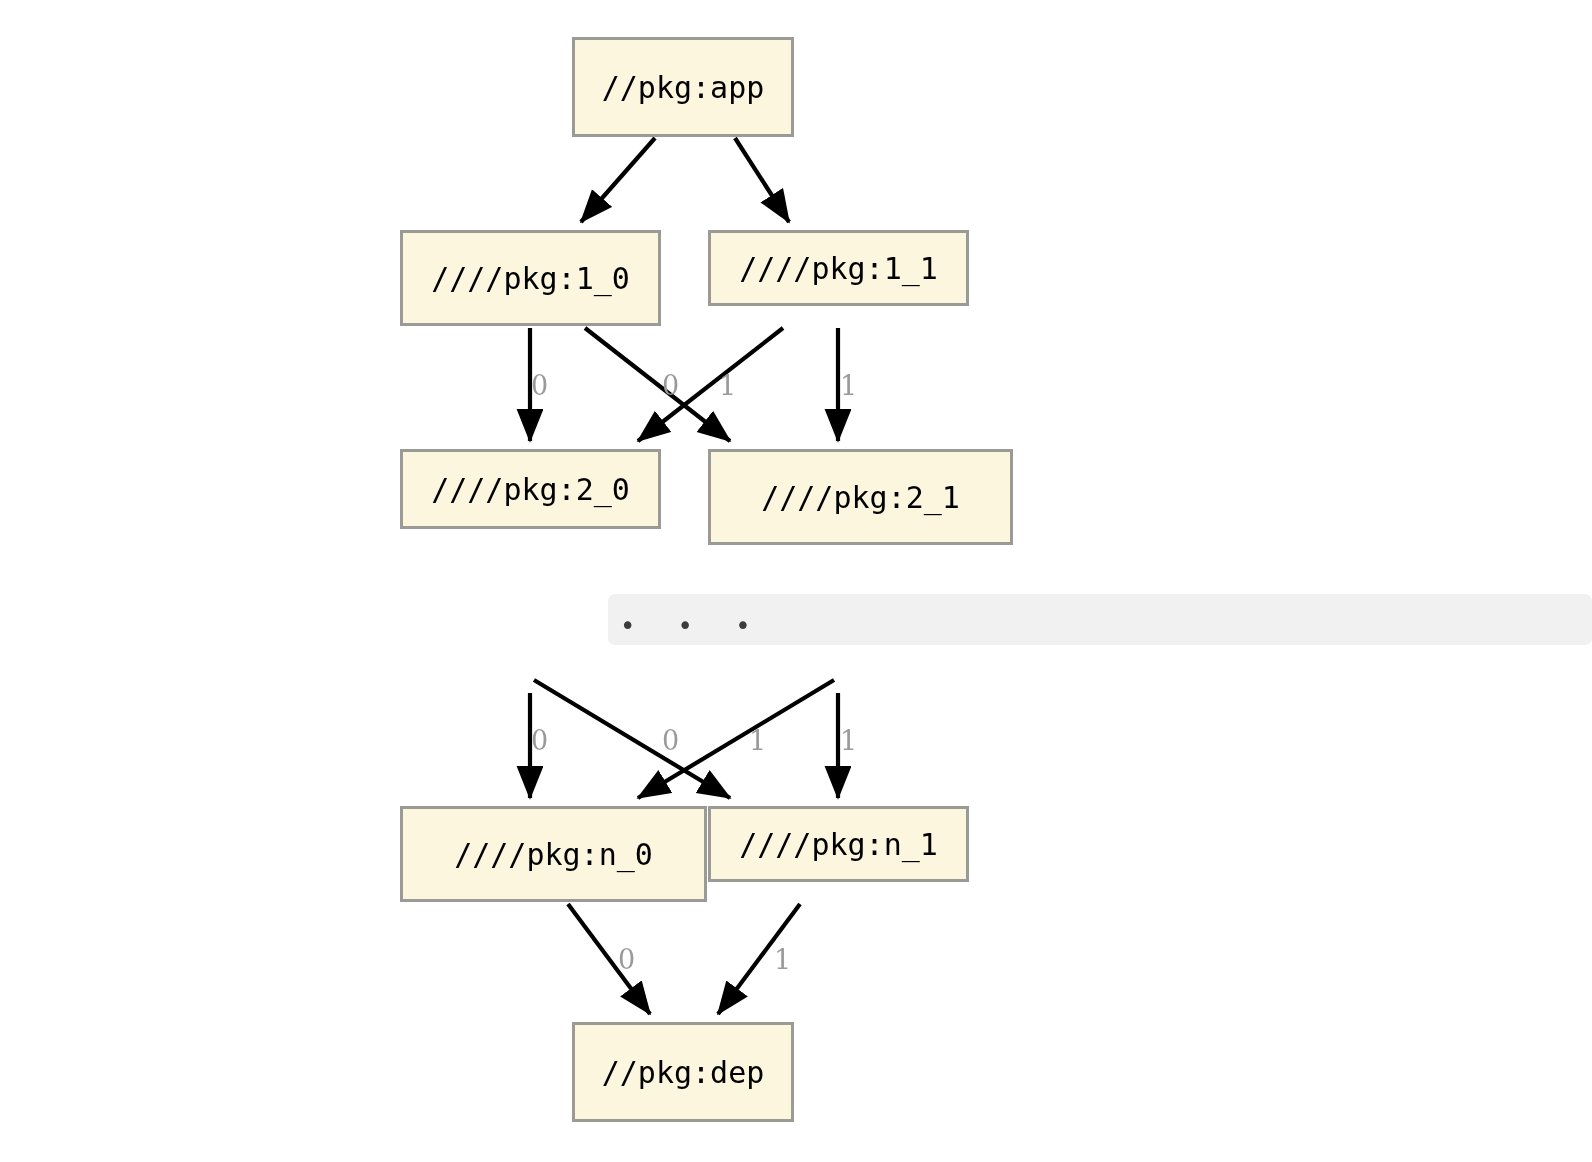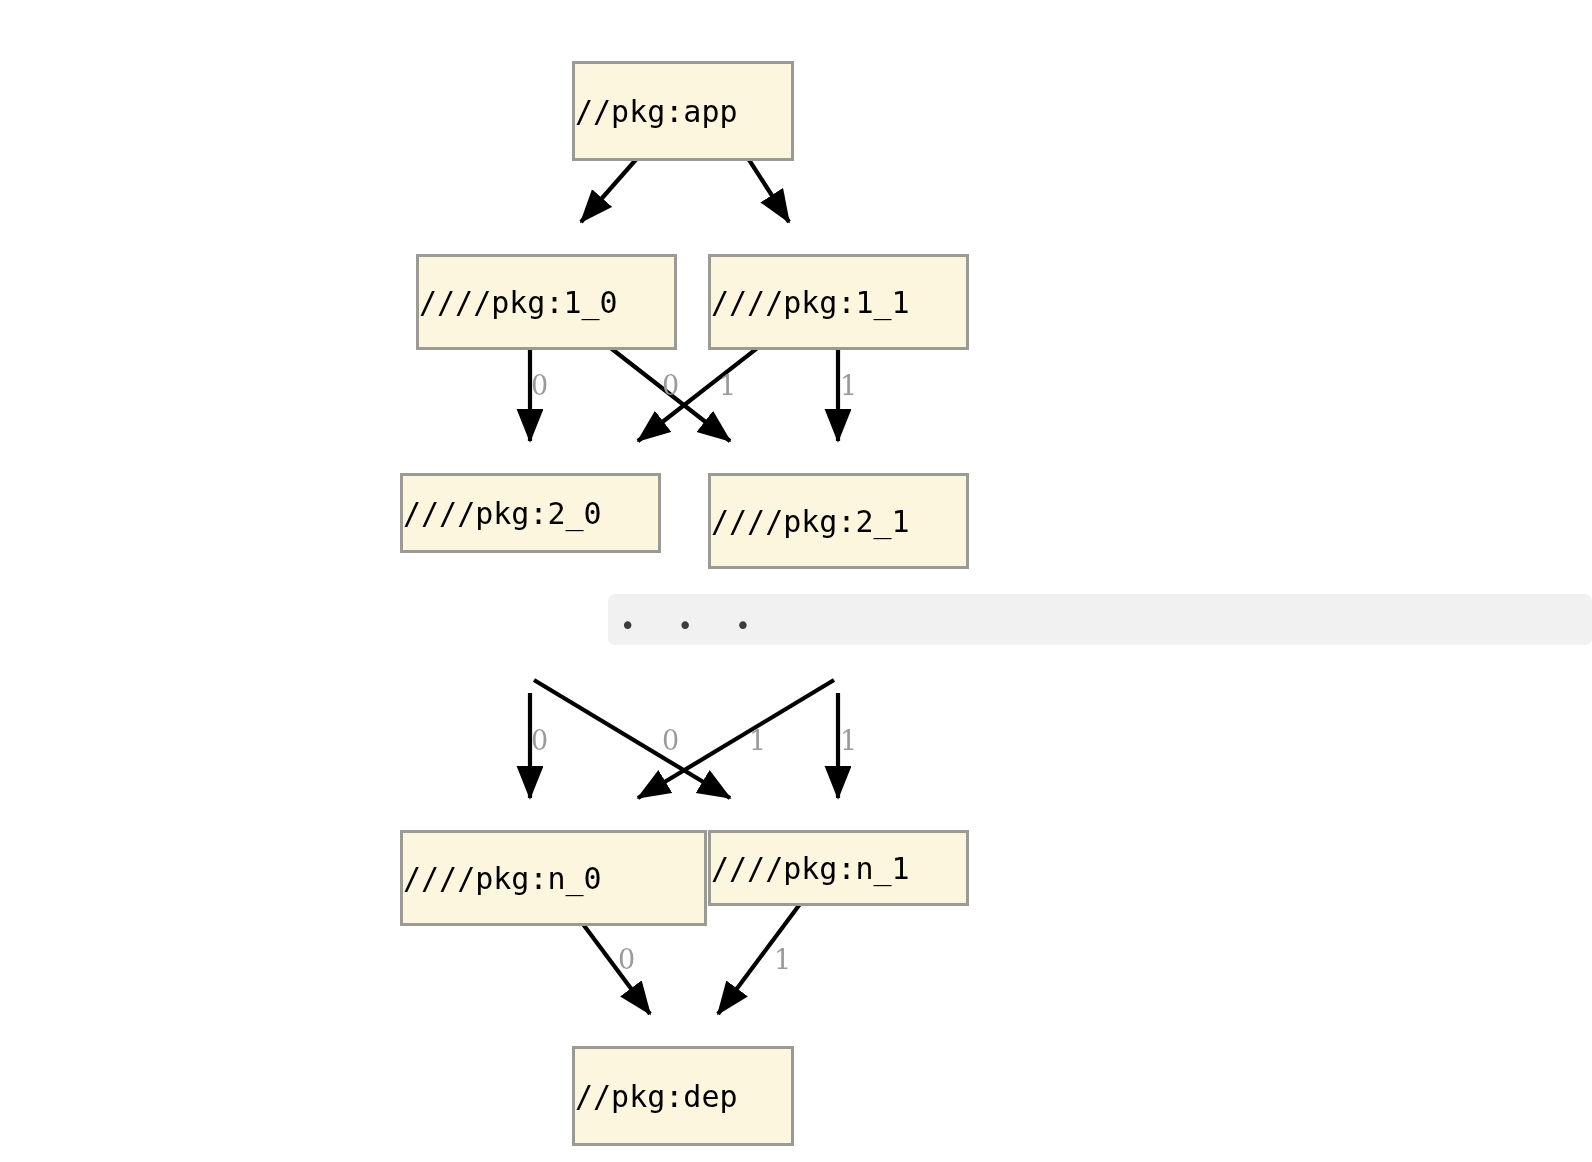--- a/index.html
+++ b/index.html
@@ -20,22 +20,21 @@
     width: 1592px;
     height: 1162px;
   }
   .node-box {
     position: absolute;
     box-sizing: border-box;
     background: #fdf6de;
     border: 3px solid #9b9b96;
     display: flex;
     align-items: center;
-    justify-content: flex-start;
-    margin-top: 24px;
+    justify-content: center;
   }
   .node-label {
     font-family: "DejaVu Sans Mono", monospace;
     font-size: 30px;
     color: #000000;
     letter-spacing: 0px;
     white-space: nowrap;
   }
   .edge-label {
     position: absolute;
@@ -96,33 +95,33 @@
 
   <line x1="568" y1="904" x2="650" y2="1014" stroke="#000000" stroke-width="4.2" marker-end="url(#arrowhead)"></line>
 
   <line x1="800" y1="904" x2="718" y2="1014" stroke="#000000" stroke-width="4.2" marker-end="url(#arrowhead)"></line>
 </svg>
 
 <div class="node-box" style="left:572px; top:37px; width:222px; height:100px;">
   <span class="node-label">//pkg:app</span>
 </div>
 
-<div class="node-box" style="left:416px; top:230px; width:261px; height:96px;">
+<div class="node-box" style="left:400px; top:230px; width:261px; height:96px;">
   <span class="node-label">////pkg:1_0</span>
 </div>
 
-<div class="node-box" style="left:708px; top:230px; width:261px; height:96px;">
+<div class="node-box" style="left:708px; top:230px; width:261px; height:76px;">
   <span class="node-label">////pkg:1_1</span>
 </div>
 
 <div class="node-box" style="left:400px; top:449px; width:261px; height:80px;">
   <span class="node-label">////pkg:2_0</span>
 </div>
 
-<div class="node-box" style="left:708px; top:449px; width:261px; height:96px;">
+<div class="node-box" style="left:708px; top:449px; width:305px; height:96px;">
   <span class="node-label">////pkg:2_1</span>
 </div>
 
 <div class="node-box" style="left:400px; top:806px; width:307px; height:96px;">
   <span class="node-label">////pkg:n_0</span>
 </div>
 
 <div class="node-box" style="left:708px; top:806px; width:261px; height:76px;">
   <span class="node-label">////pkg:n_1</span>
 </div>

